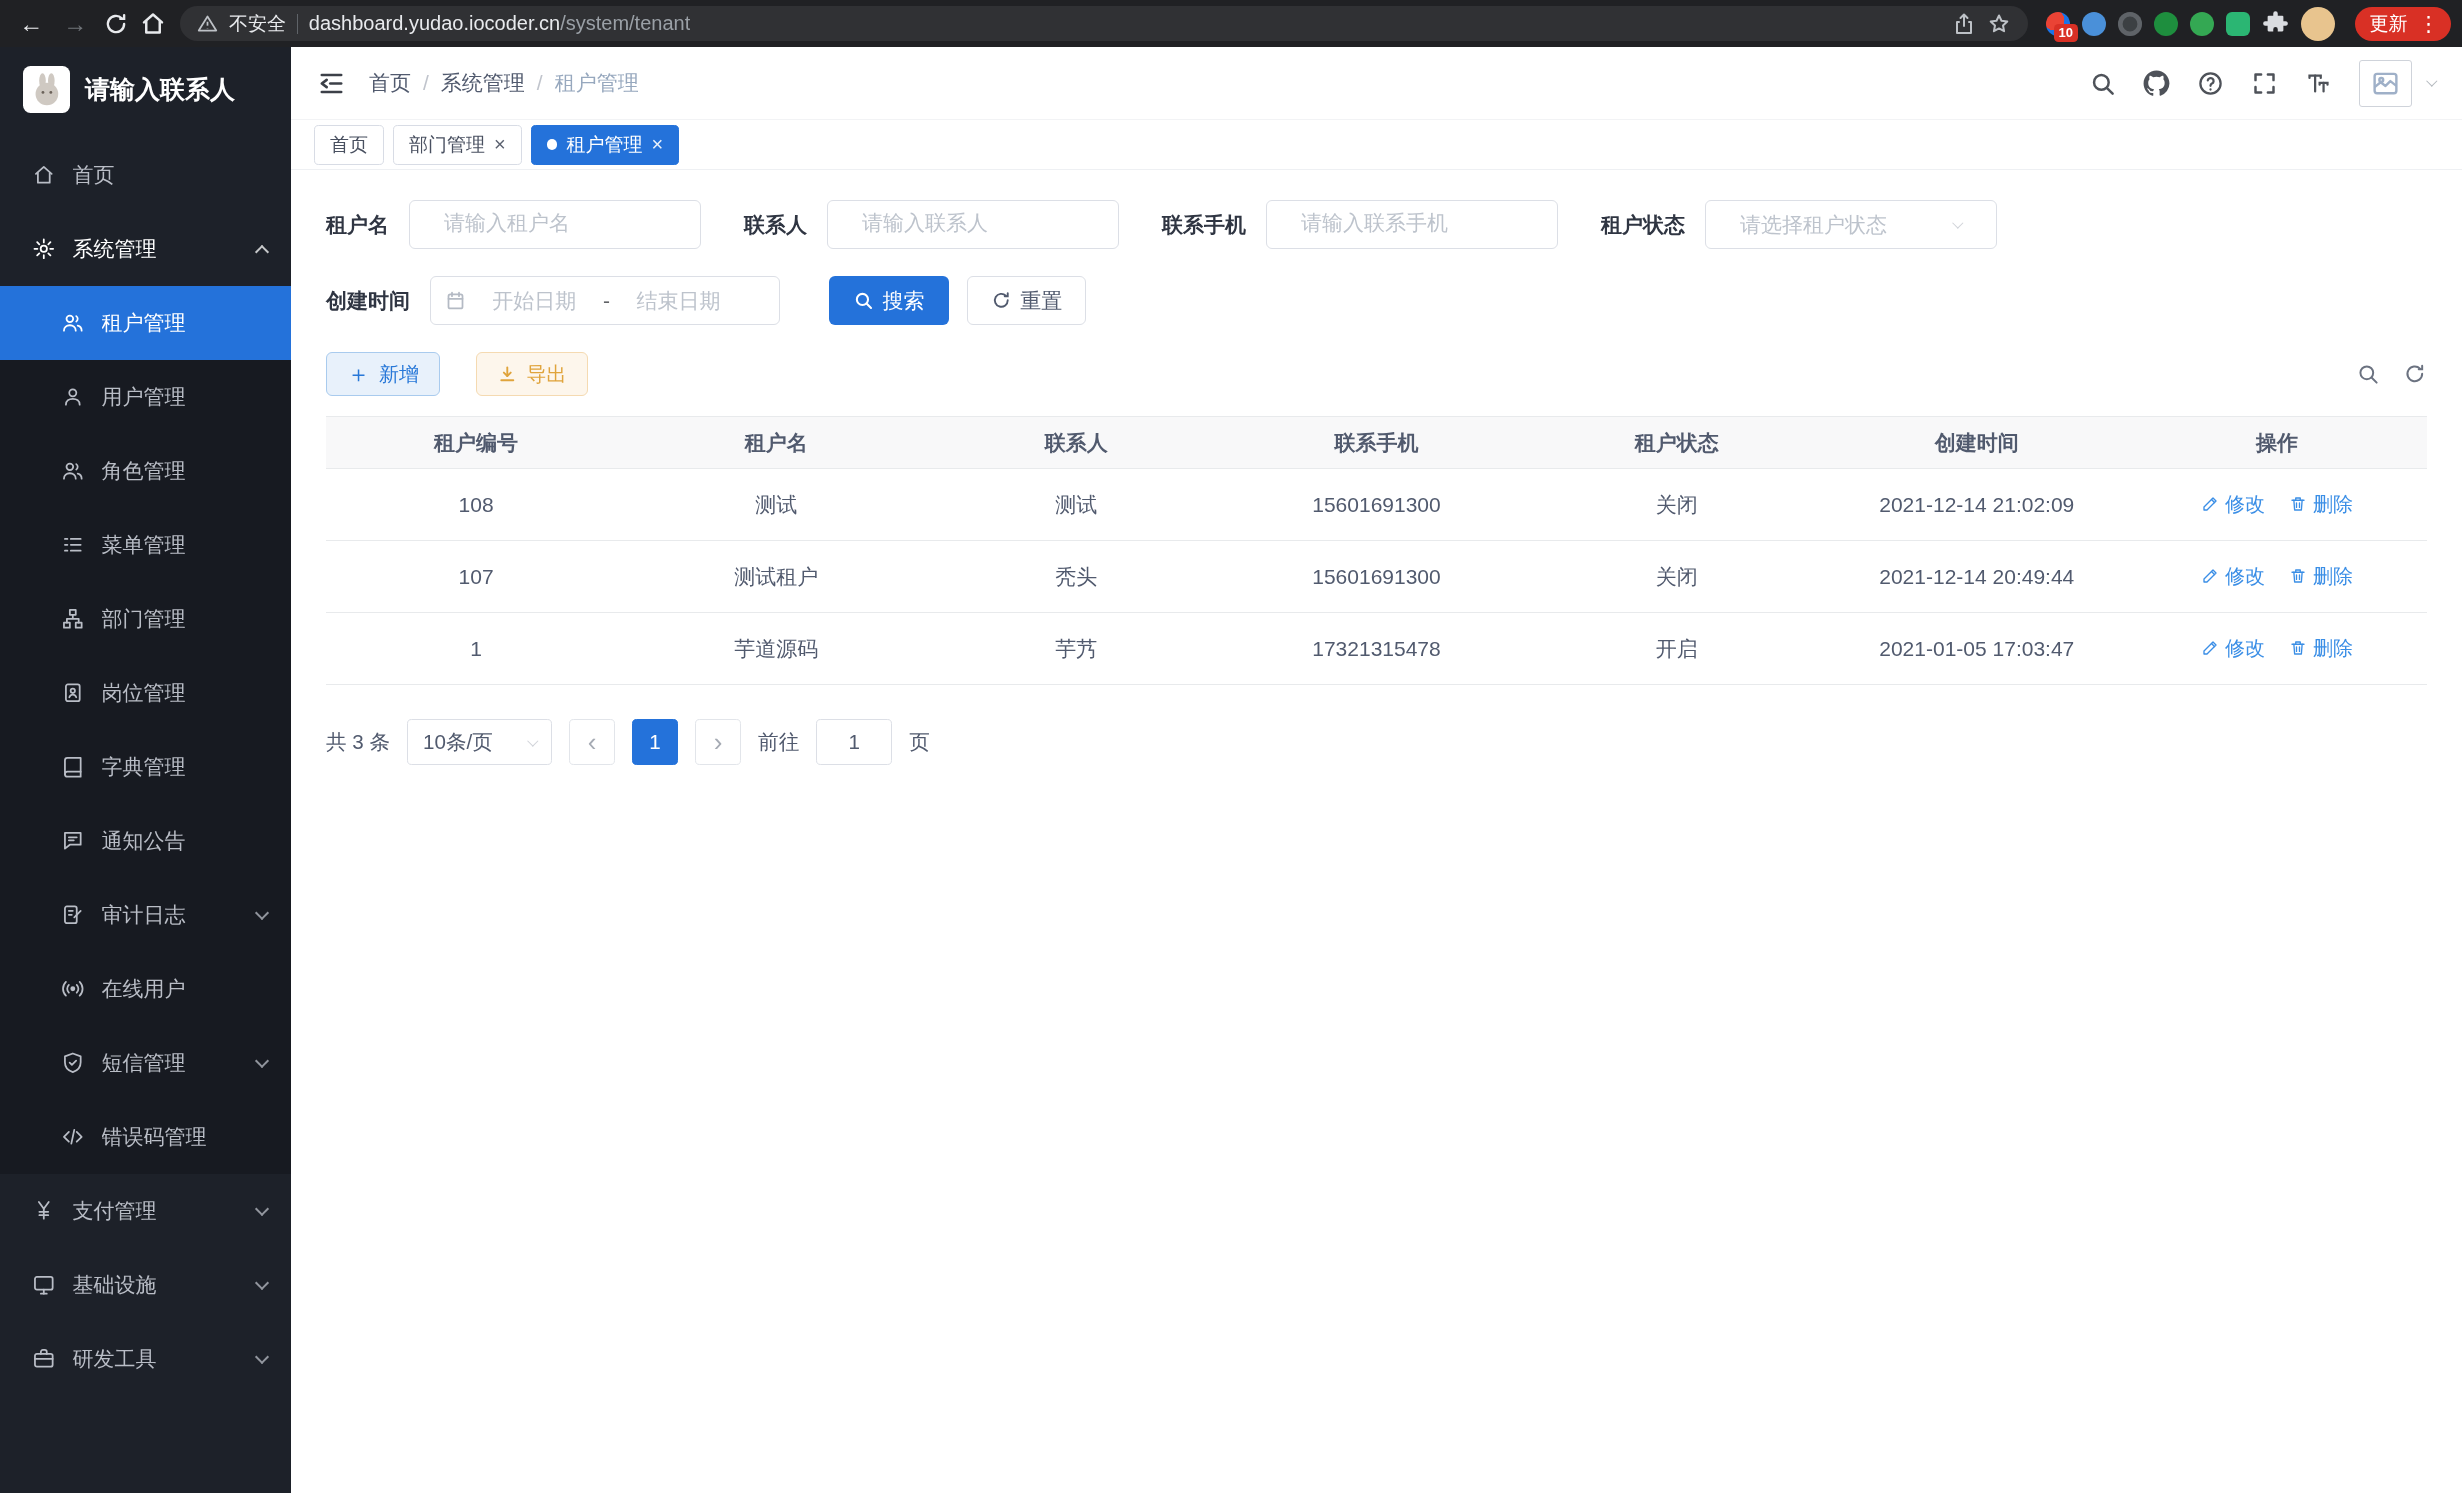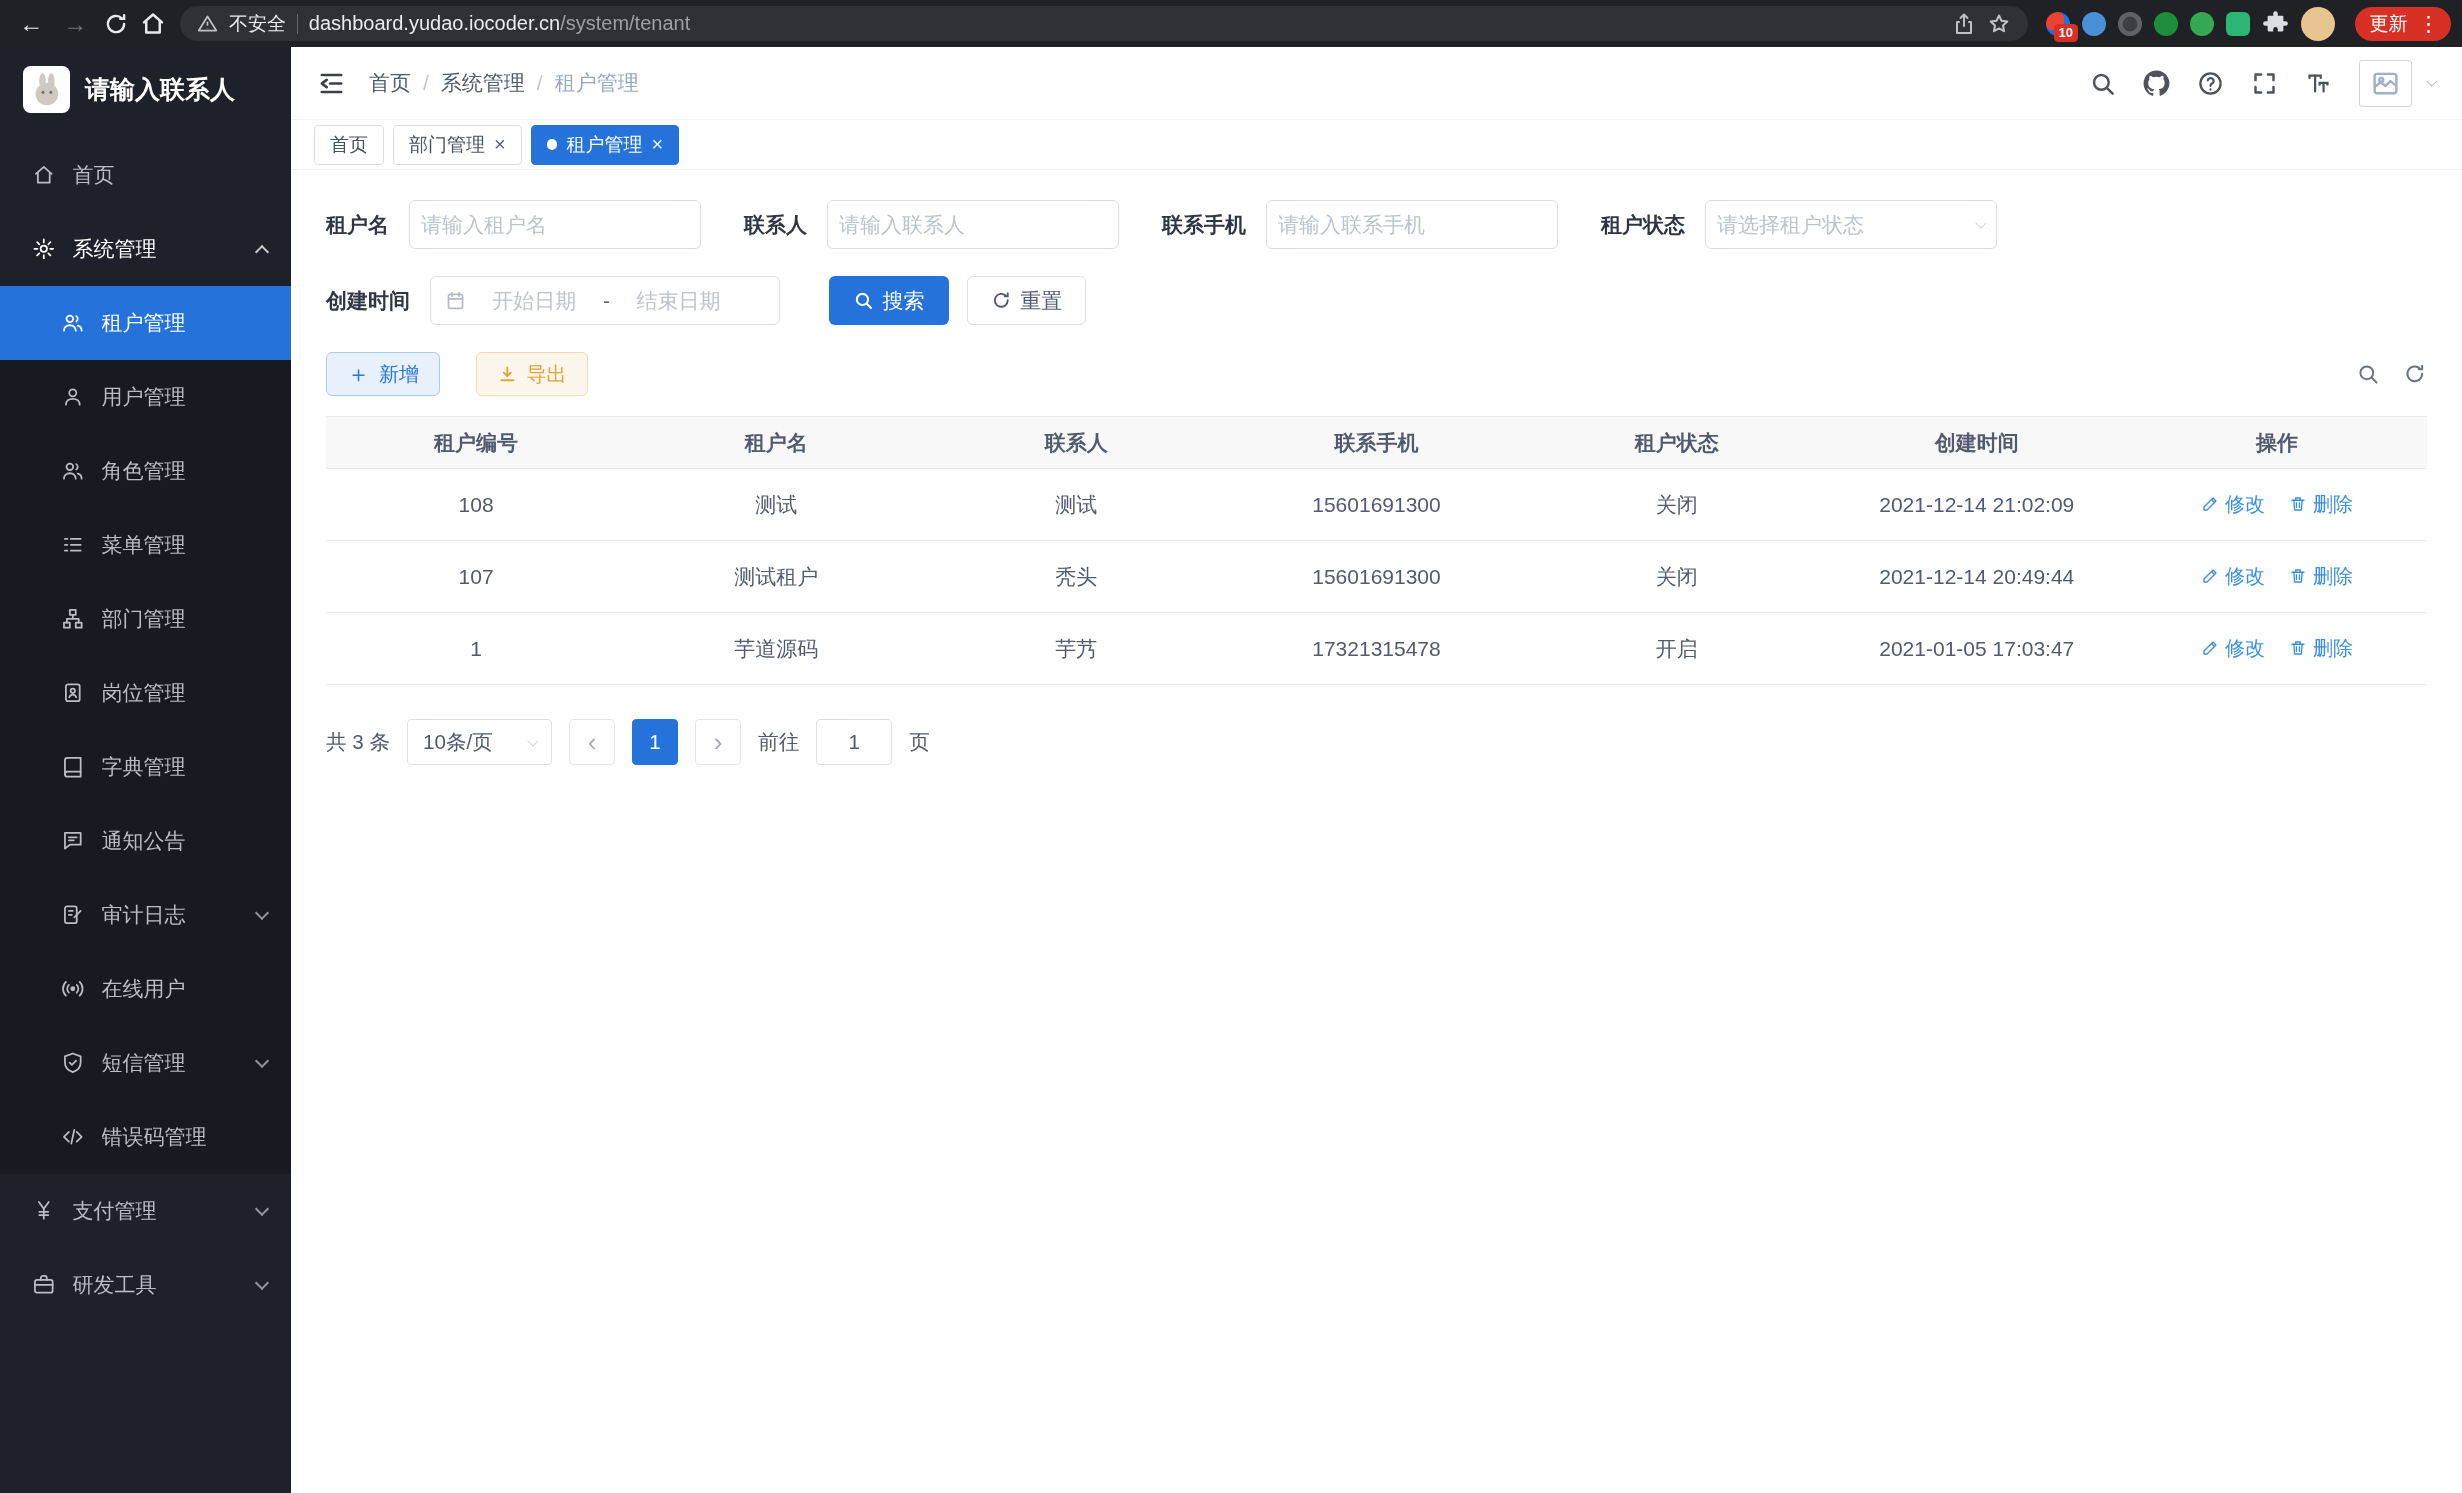--- a/index.html
+++ b/index.html
@@ -64,21 +64,21 @@
   .tab { height:40px; display:inline-flex; align-items:center; gap:9px; padding:0 15px; border:1.5px solid #d8dce5; border-radius:4.6px; font-size:19px; color:#495060; background:#fff; cursor:pointer; }
   .tab .dot { width:10.7px; height:10.7px; border-radius:50%; background:#fff; }
   .tab.active { background:var(--tab-active,#2472da); border-color:var(--tab-active,#2472da); color:#fff; }
   .tab .close { font-size:20px; opacity:.9; }
 
   
   .content { flex:1; padding:30px 35px; overflow:hidden; }
   .filter-row { display:flex; align-items:center; margin-bottom:27px; }
   .f-group { display:flex; align-items:center; margin-right:43px; }
   .f-label { font-size:21px; color:#2f3542; font-weight:bold; margin-right:20px; white-space:nowrap; }
-  .f-input, .f-select { width:292px; height:49px; border:1.5px solid #dcdfe6; border-radius:6px; padding:0 11px; font-size:21px; color:#515a6e; background:#fff; outline:none; }
+  .f-input, .f-select { width:292px; height:49px; border:1.5px solid #dcdfe6; border-radius:6px; padding:0 34px; font-size:21px; color:#515a6e; background:#fff; outline:none;font-family:Liberation Mono, monospace; }
   .f-input::placeholder, .dr-input::placeholder { color:#bdc3cc; }
   .f-select { display:flex; align-items:center; justify-content:space-between; cursor:pointer; }
   .f-select .ph { color:#bdc3cc; }
   .f-select .chev, .page-size .chev { color:#c0c4cc; margin-top:-3px; }
   .date-range { width:350px; height:49px; border:1.5px solid #dcdfe6; border-radius:6px; display:flex; align-items:center; padding:0 13.7px; gap:7.6px; background:#fff; }
   .date-range .icon { width:21px; height:21px; color:#b4bac4; flex:none; }
   .dr-input { border:none; outline:none; width:122px; font-size:21px; color:#515a6e; text-align:center; background:transparent; }
   .dr-sep { color:#606266; }
   .btn { height:49px; border-radius:6px; padding:0 23px; font-size:21px; display:inline-flex; align-items:center; gap:9px; border:1.5px solid transparent; cursor:pointer; font-family:inherit; }
   .btn .icon { width:20.6px; height:20.6px; }
@@ -334,20 +334,31 @@
         <div class="menu-item ">
           <span class="icon">
             <svg viewBox="0 0 24 24" fill="none" stroke="currentColor" stroke-width="1.8" stroke-linecap="round" stroke-linejoin="round">
               <path d="M7 3l5 7 5-7"></path>
               <path d="M12 10v10"></path>
               <path d="M7.5 13h9"></path>
               <path d="M7.5 16.5h9"></path>
             </svg>
           </span>
           <span class="label">支付管理</span>
+          <i class="chev"></i>
+        </div>
+        <div class="menu-item ">
+          <span class="icon">
+            <svg viewBox="0 0 24 24" fill="none" stroke="currentColor" stroke-width="1.8" stroke-linecap="round" stroke-linejoin="round">
+              <rect x="3" y="4" width="18" height="13" rx="2"></rect>
+              <path d="M9 21h6"></path>
+              <path d="M12 17v4"></path>
+            </svg>
+          </span>
+          <span class="label">基础设施</span>
           <i class="chev"></i>
         </div>
         <div class="menu-item ">
           <span class="icon">
             <svg viewBox="0 0 24 24" fill="none" stroke="currentColor" stroke-width="1.8" stroke-linecap="round" stroke-linejoin="round">
               <rect x="3" y="7" width="18" height="13" rx="2"></rect>
               <path d="M9 7V5a2 2 0 0 1 2-2h2a2 2 0 0 1 2 2v2"></path>
               <path d="M3 12h18"></path>
             </svg>
           </span>

